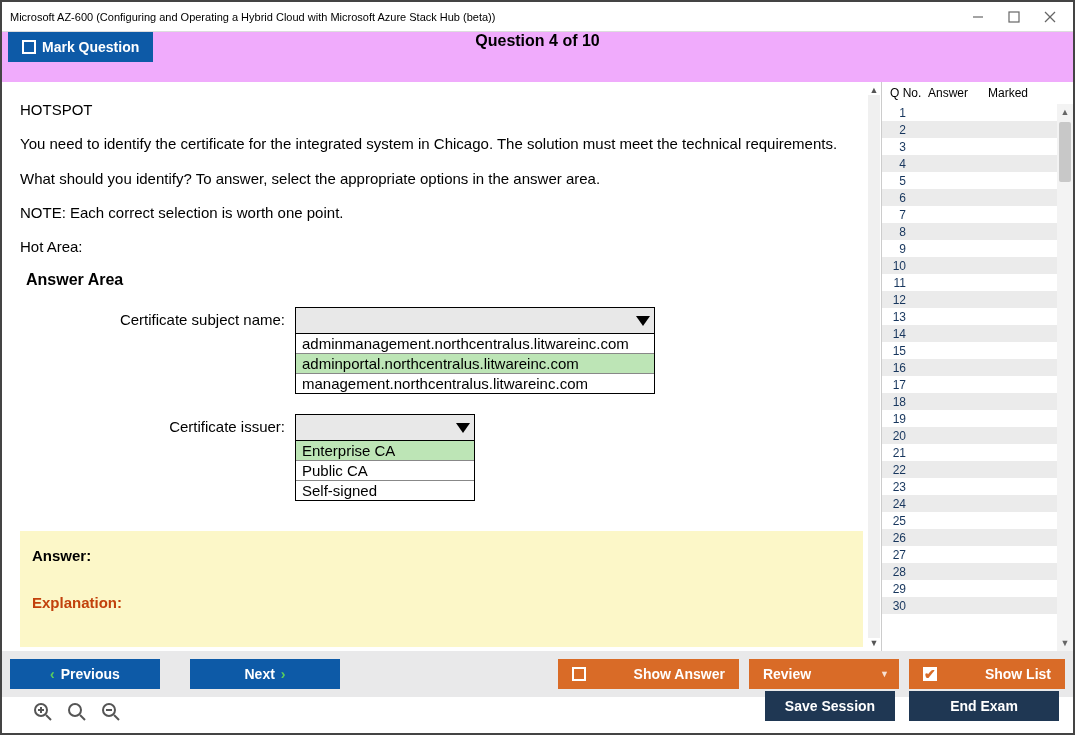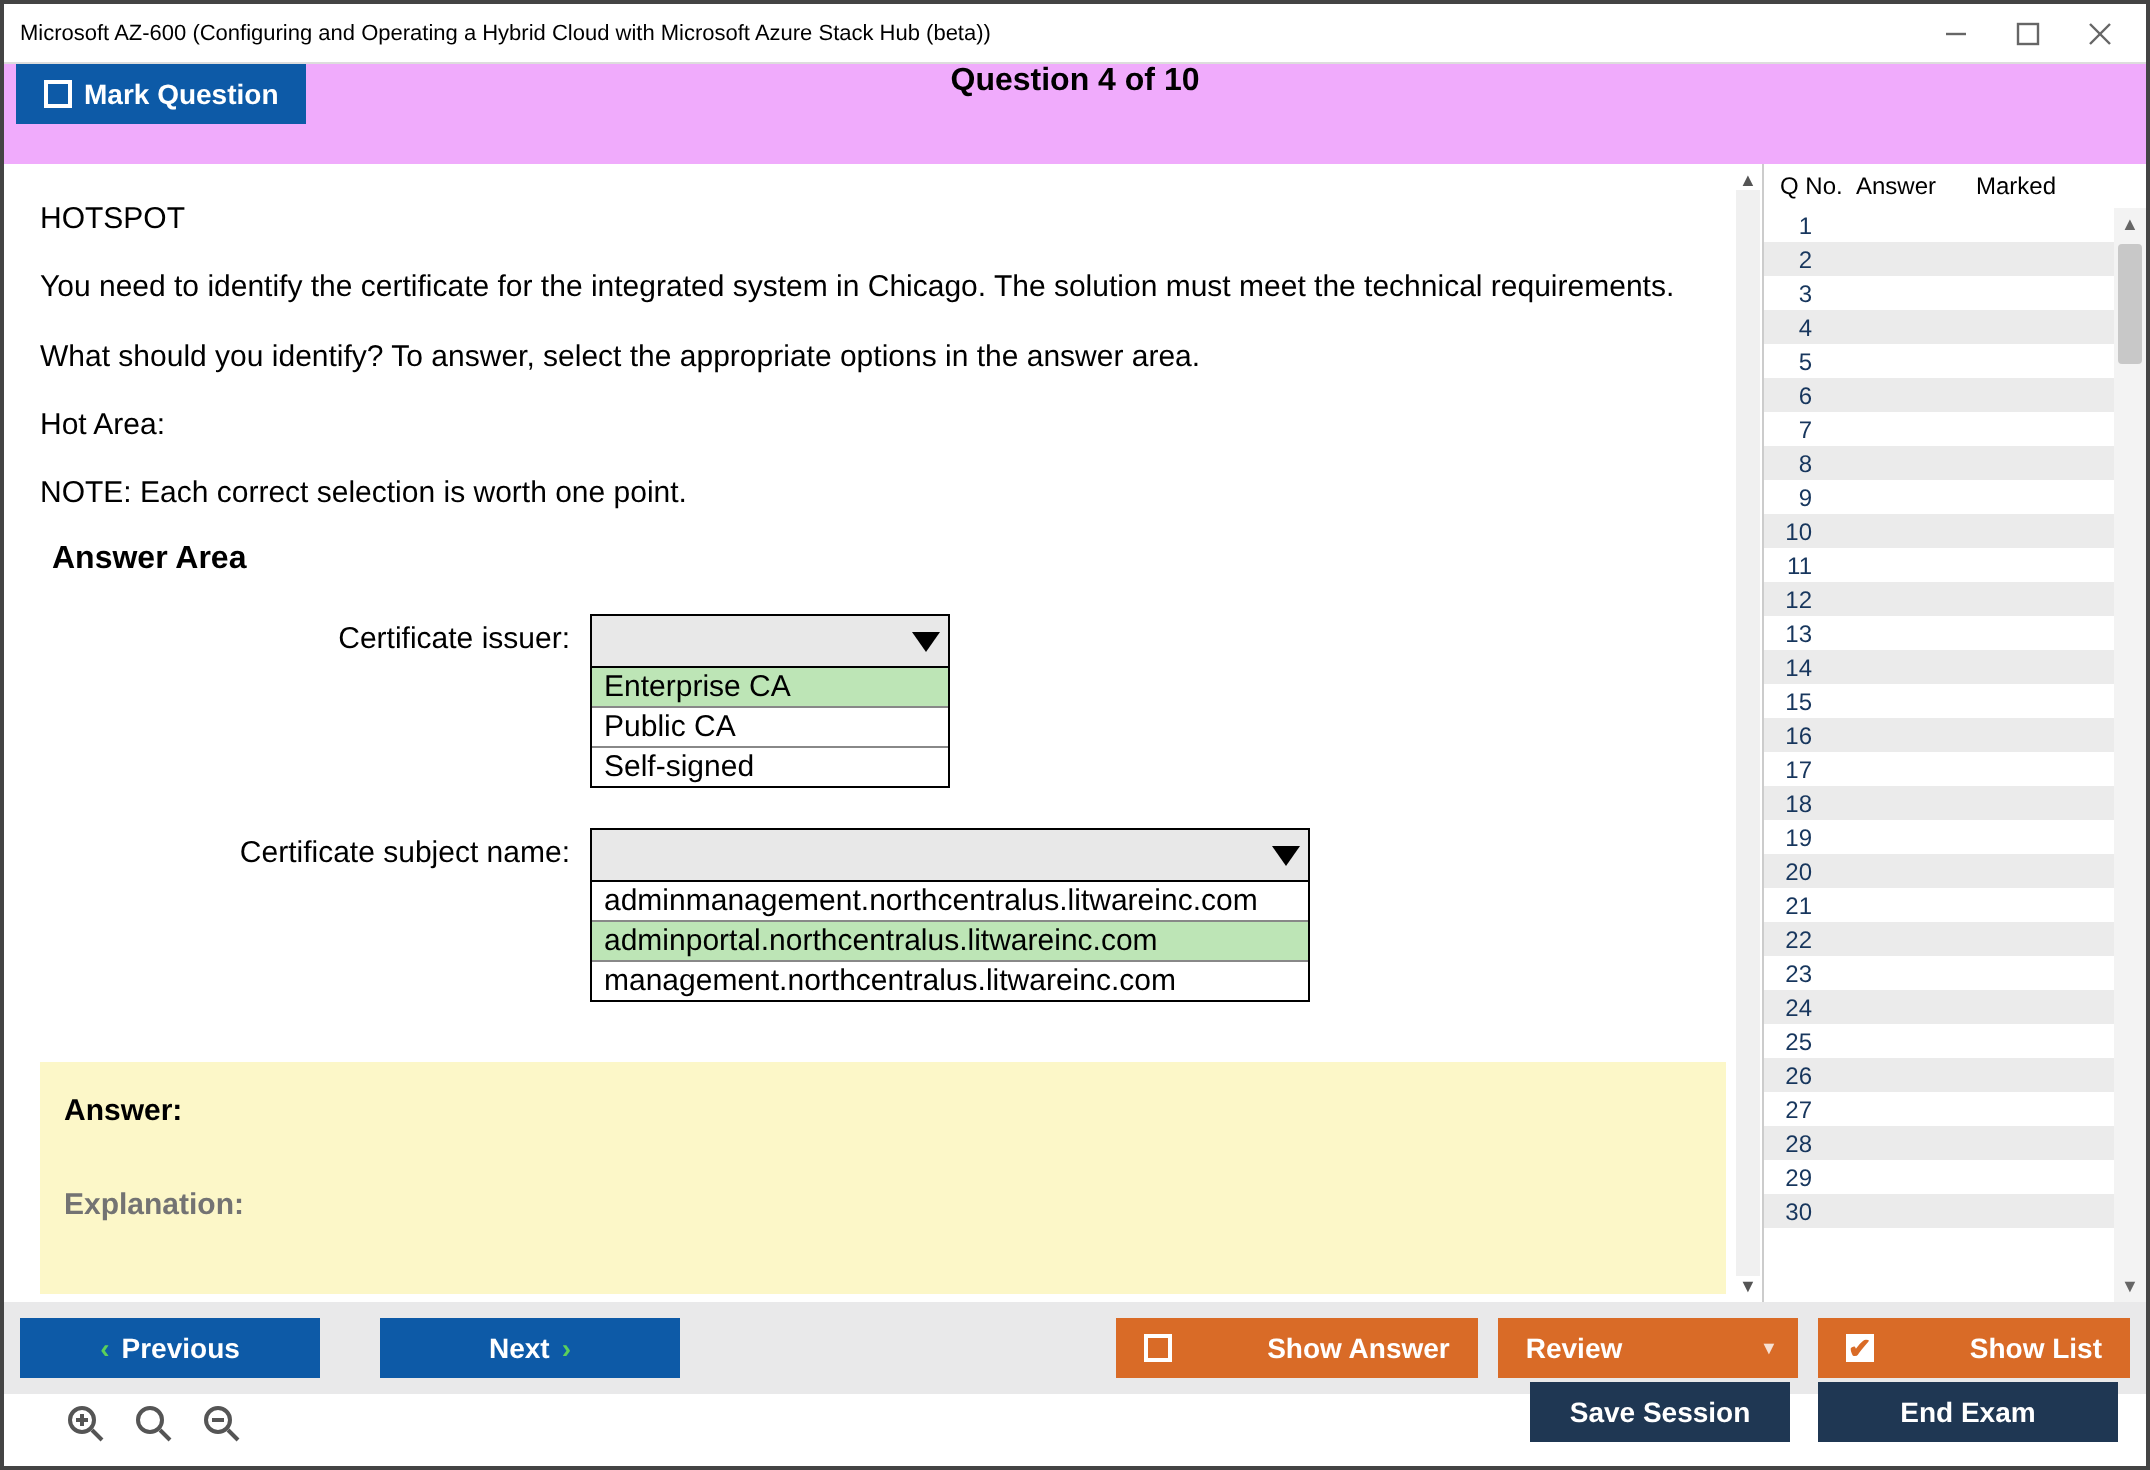--- a/index.html
+++ b/index.html
@@ -94,61 +94,61 @@
     </button>
     <div class="qtitle">Question 4 of 10</div>
   </div>
 
   <div class="main">
     <div class="content-wrap">
       <div class="content">
         <p>HOTSPOT</p>
         <p>You need to identify the certificate for the integrated system in Chicago. The solution must meet the technical requirements.</p>
         <p>What should you identify? To answer, select the appropriate options in the answer area.</p>
+        <p>NOTE: Each correct selection is worth one point.</p>
         <p>Hot Area:</p>
-        <p>NOTE: Each correct selection is worth one point.</p>
 
         <div class="answer-area-title">Answer Area</div>
 
         <div class="hotspot">
+          <div class="hsrow">
+            <div class="hslabel">Certificate subject name:</div>
+            <div>
+              <div class="dropdown-box" style="width:360px;">
+                <div class="dropdown-head">
+                    <div class="dd-arrow"></div>
+                  </div>
+                <div class="dropdown-options" id="subject-opts">
+                    <div>adminmanagement.northcentralus.litwareinc.com</div>
+                    <div class="opt-selected">adminportal.northcentralus.litwareinc.com</div>
+                    <div>management.northcentralus.litwareinc.com</div>
+                  </div>
+              </div>
+            </div>
+          </div>
           <div class="hsrow">
             <div class="hslabel">Certificate issuer:</div>
             <div>
               <div class="dropdown-box" style="width:180px;">
                 <div class="dropdown-head">
                     <div class="dd-arrow"></div>
                   </div>
                 <div class="dropdown-options" id="issuer-opts">
                     <div class="opt-selected">Enterprise CA</div>
                     <div>Public CA</div>
                     <div>Self-signed</div>
                   </div>
               </div>
             </div>
           </div>
-          <div class="hsrow">
-            <div class="hslabel">Certificate subject name:</div>
-            <div>
-              <div class="dropdown-box" style="width:360px;">
-                <div class="dropdown-head">
-                    <div class="dd-arrow"></div>
-                  </div>
-                <div class="dropdown-options" id="subject-opts">
-                    <div>adminmanagement.northcentralus.litwareinc.com</div>
-                    <div class="opt-selected">adminportal.northcentralus.litwareinc.com</div>
-                    <div>management.northcentralus.litwareinc.com</div>
-                  </div>
-              </div>
-            </div>
-          </div>
         </div>
 
         <div class="answer-block">
           <div class="lbl">Answer:</div>
-          <div class="lbl" style="color:#737373;">Explanation:</div>
+          <div class="lbl" style="color:#c2410c;">Explanation:</div>
         </div>
       </div>
       <div class="vscroll-ind">
         <div class="arr">▲</div>
         <div class="track"></div>
         <div class="arr">▼</div>
       </div>
     </div>
 
     <div class="sidebar">

